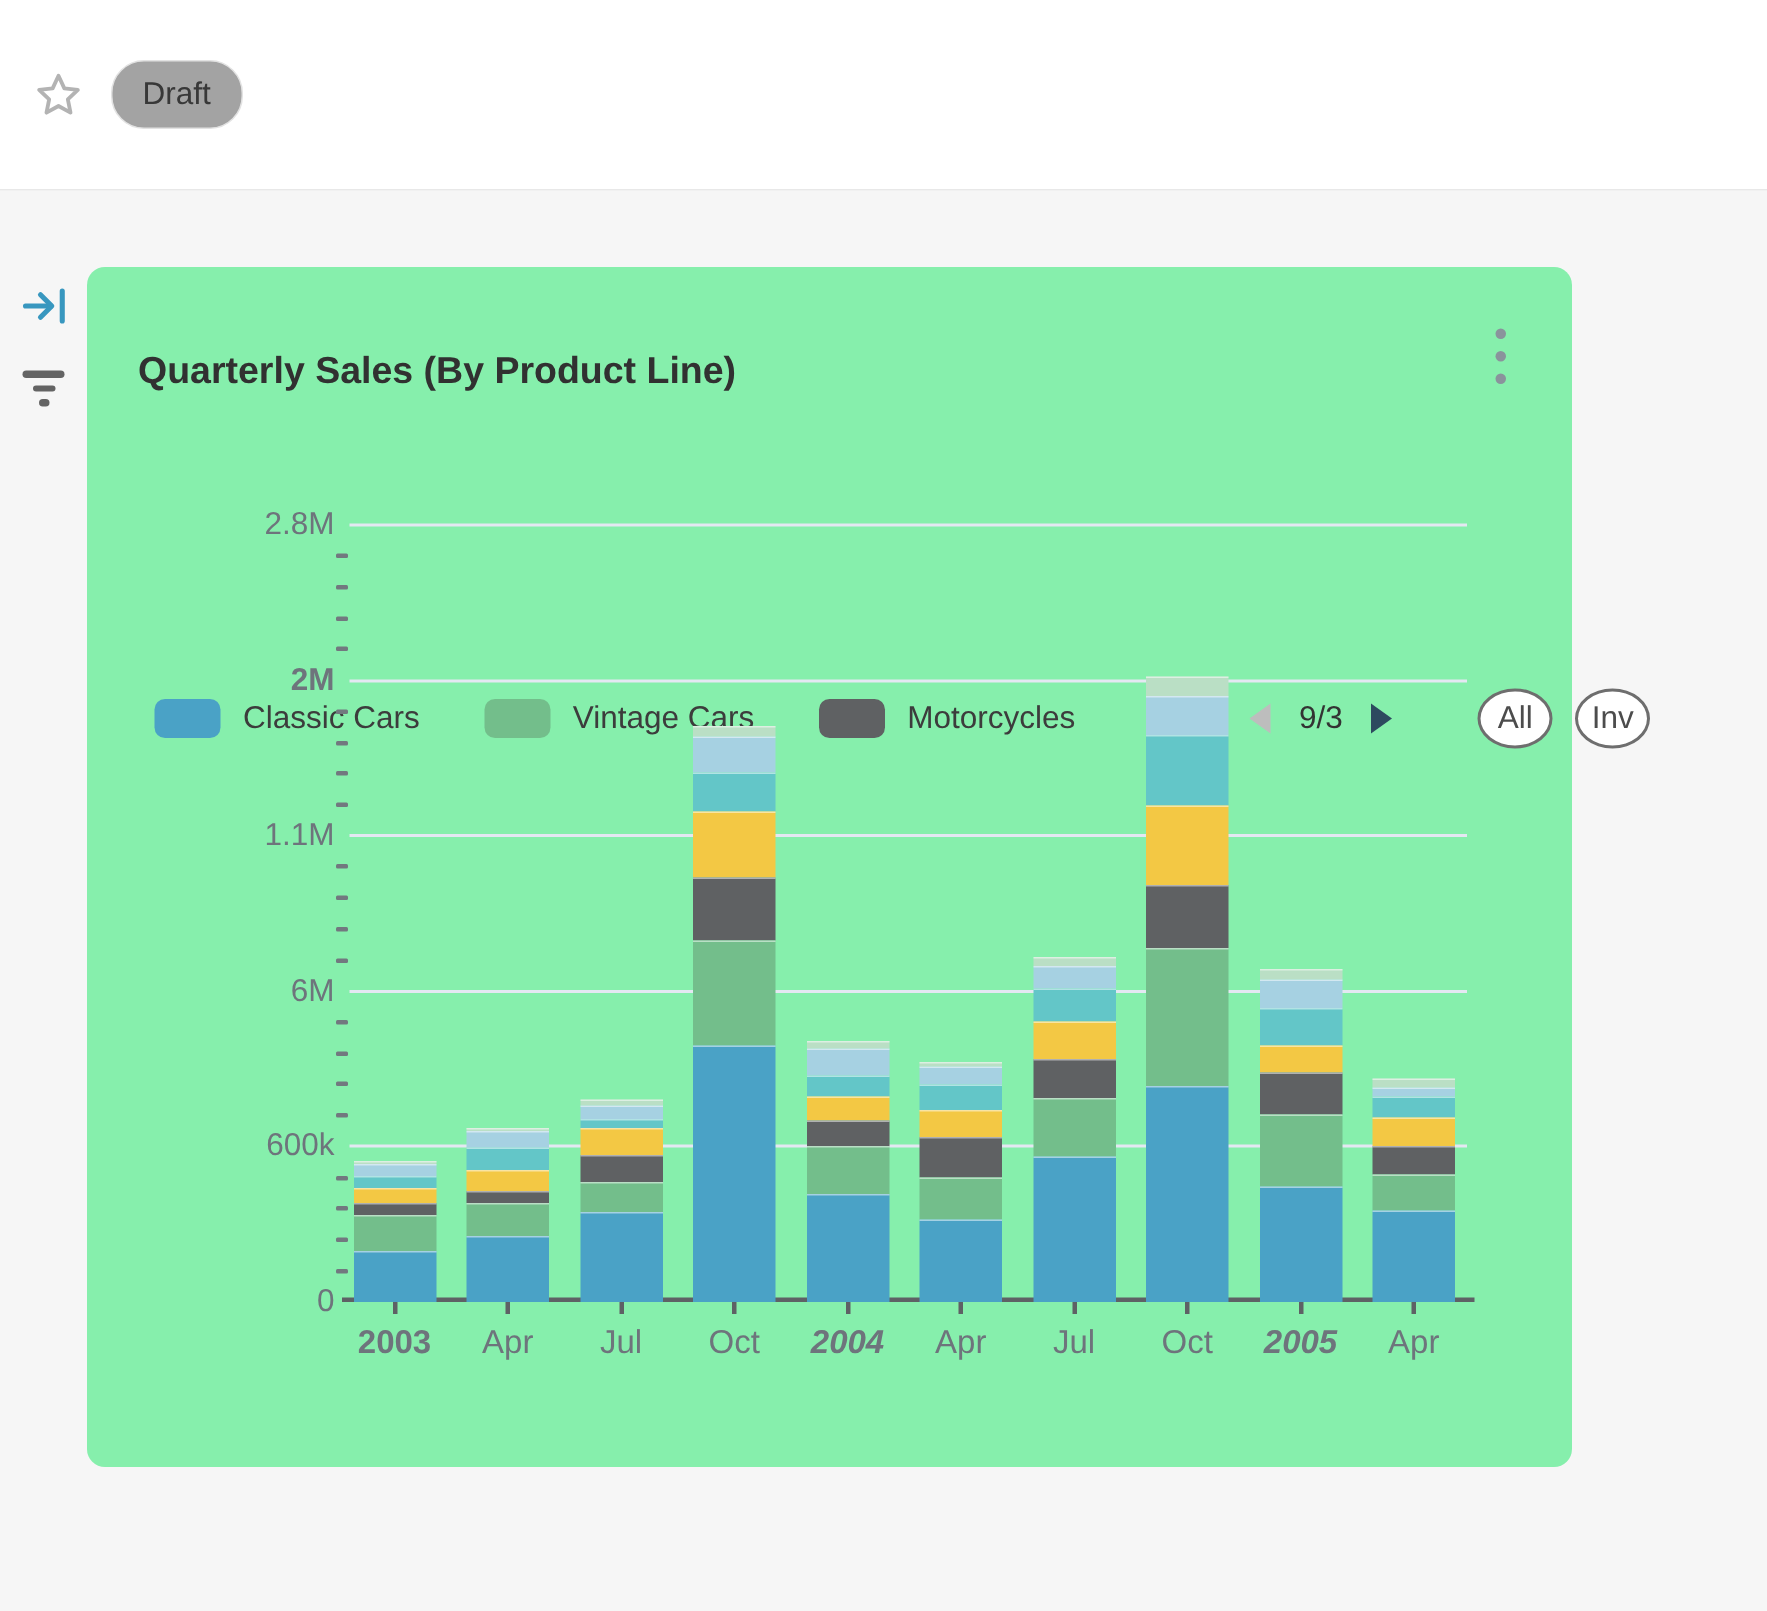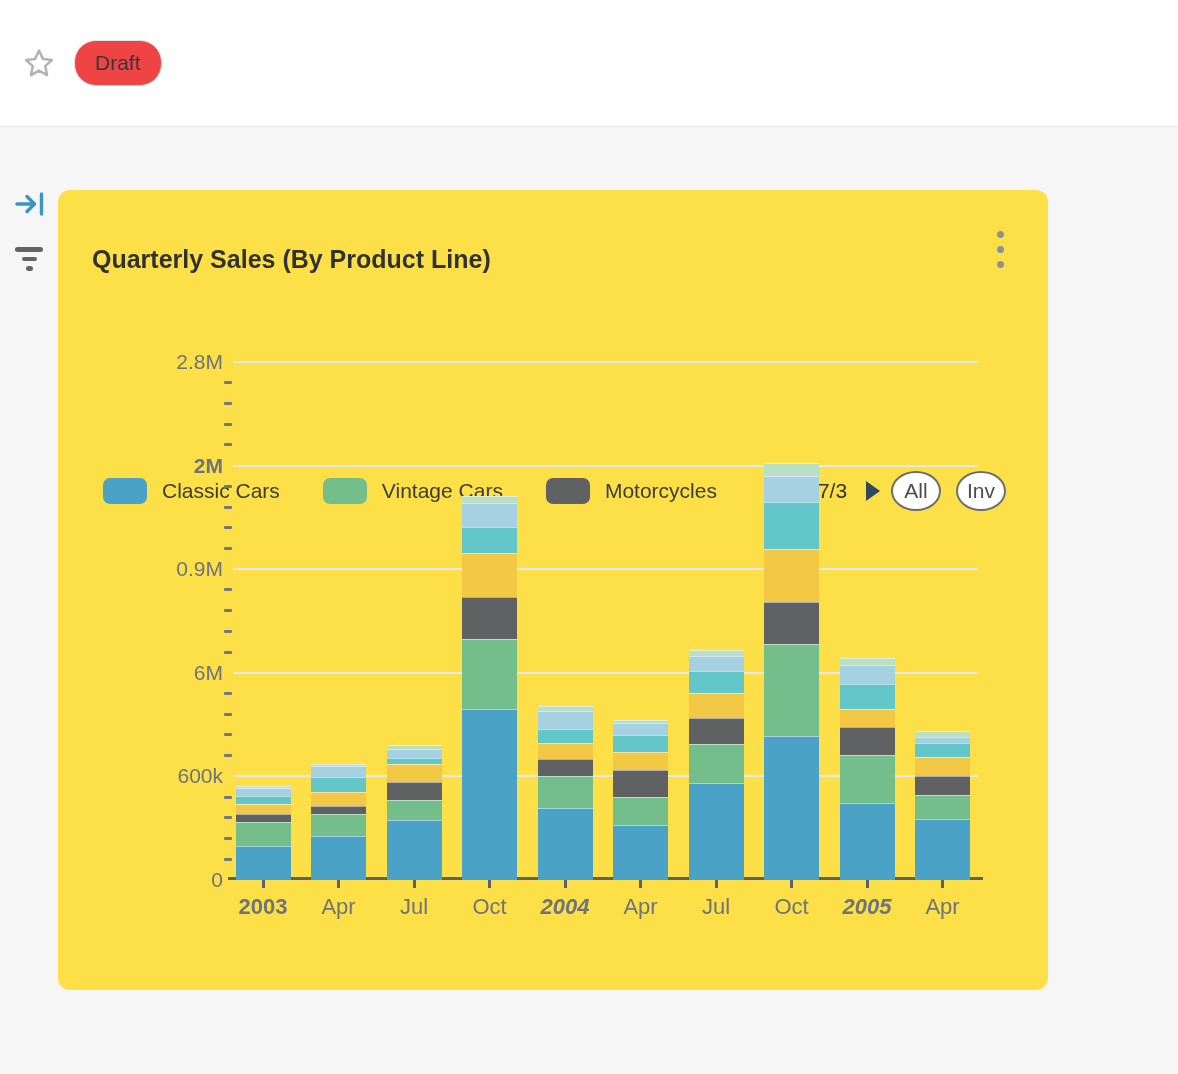--- a/index.html
+++ b/index.html
@@ -14,45 +14,45 @@
     position:absolute;left:0;top:0;width:1178px;height:126px;
     background:#ffffff;border-bottom:1px solid #e8e8e8;
     display:flex;align-items:center;
   }
   .app-title{
     margin:0 0 0 30px;font-size:34px;font-weight:700;color:#2b2b2b;letter-spacing:.2px;
   }
   .star-wrap{margin-left:22px;display:flex;align-items:center;cursor:pointer;}
   .status-pill{
     margin-left:18px;height:44px;padding:0 20px;border-radius:22px;
-    background:#ef4444;border:1px solid #e2e2e2;color:#383838;
+    background:#a3a3a3;border:1px solid #e2e2e2;color:#383838;
     font-size:21px;display:flex;align-items:center;text-align:right;
   }
   
   .rail-icon{position:absolute;cursor:pointer;display:flex;align-items:center;justify-content:center;}
   .rail-expand{left:14px;top:190px;width:32px;height:28px;}
   .filter-bars{left:13px;top:245px;width:32px;height:28px;}
   .filter-bars .b{background:#646464;border-radius:2.5px;margin:0 auto;}
   
   .card{
-    position:absolute;left:58px;top:190px;width:990px;height:800px;
-    background:#fde047;border-radius:12px;
+    position:absolute;left:58px;top:178px;width:990px;height:800px;
+    background:#86efac;border-radius:12px;
   }
   .card-header{
     position:absolute;left:0;top:0;right:0;height:84px;
     display:flex;align-items:flex-end;justify-content:space-between;
     padding:0 36px 0 34px;box-sizing:border-box;
   }
   .card-title{margin:0;font-size:25px;font-weight:700;color:#313131;}
   .kebab{display:flex;flex-direction:column;gap:8px;padding:4px 8px;cursor:pointer;margin-bottom:2px;}
   .kebab .dot{width:7px;height:7px;border-radius:50%;background:#8a939c;}
   
   .legend-row{
     position:absolute;left:45px;right:42px;top:282px;height:38px;
-    display:flex;align-items:center;
+    display:flex;align-items:center;gap:48px;
   }
   .legend-item{display:flex;align-items:center;margin-right:43px;cursor:pointer;}
   .legend-swatch{width:44px;height:26px;border-radius:7px;margin-right:15px;}
   .legend-label{font-size:21px;color:#3c3c3c;white-space:nowrap;}
   .pager{display:flex;align-items:center;margin-left:16px;}
   .pager-arrow{background:none;border:none;padding:4px 6px;cursor:pointer;display:flex;align-items:center;}
   .pager-label{font-size:21px;color:#333333;margin:0 10px;}
   .pill-btns{margin-left:auto;display:flex;gap:15px;}
   .pill-btn{
     background:#ffffff;border:2px solid #6e6e6e;border-radius:50%;
@@ -125,41 +125,41 @@
           <span class="legend-swatch" style="background: rgb(95, 97, 99);"></span>
           <span class="legend-label">Motorcycles</span>
         </div>
       </div>
     <div class="pager">
       <button class="pager-arrow" aria-label="previous">
         <svg width="20" height="24" viewBox="0 0 20 24">
           <polygon points="17,2 3,12 17,22" fill="#bdbdbd"></polygon>
         </svg>
       </button>
-      <span class="pager-label">7/3</span>
+      <span class="pager-label">9/3</span>
       <button class="pager-arrow" aria-label="next">
         <svg width="20" height="24" viewBox="0 0 20 24">
           <polygon points="3,2 17,12 3,22" fill="#2d4a5f"></polygon>
         </svg>
       </button>
     </div>
     <div class="pill-btns">
       <button class="pill-btn">All</button>
       <button class="pill-btn">Inv</button>
     </div>
   </div>
 
   <div class="chart" id="chart">
       <div class="y-label" style="left: 95px; top: 678px;">0</div>
       <div class="gridline" style="left: 175px; width: 745px; top: 585.4px;"></div>
       <div class="y-label" style="left: 95px; top: 574.4px;">600k</div>
       <div class="gridline" style="left: 175px; width: 745px; top: 481.8px;"></div>
       <div class="y-label" style="left: 95px; top: 470.8px;">6M</div>
       <div class="gridline" style="left: 175px; width: 745px; top: 378.2px;"></div>
-      <div class="y-label" style="left: 95px; top: 367.2px;">0.9M</div>
+      <div class="y-label" style="left: 95px; top: 367.2px;">1.1M</div>
       <div class="gridline" style="left: 175px; width: 745px; top: 274.6px;"></div>
       <div class="y-label" style="left: 95px; top: 263.6px; font-weight: bold;">2M</div>
       <div class="gridline" style="left: 175px; width: 745px; top: 171px;"></div>
       <div class="y-label" style="left: 95px; top: 160px;">2.8M</div>
       <div class="minor-tick" style="left: 166px; top: 667.78px;"></div>
       <div class="minor-tick" style="left: 166px; top: 647.06px;"></div>
       <div class="minor-tick" style="left: 166px; top: 626.34px;"></div>
       <div class="minor-tick" style="left: 166px; top: 605.62px;"></div>
       <div class="minor-tick" style="left: 166px; top: 564.18px;"></div>
       <div class="minor-tick" style="left: 166px; top: 543.46px;"></div>

